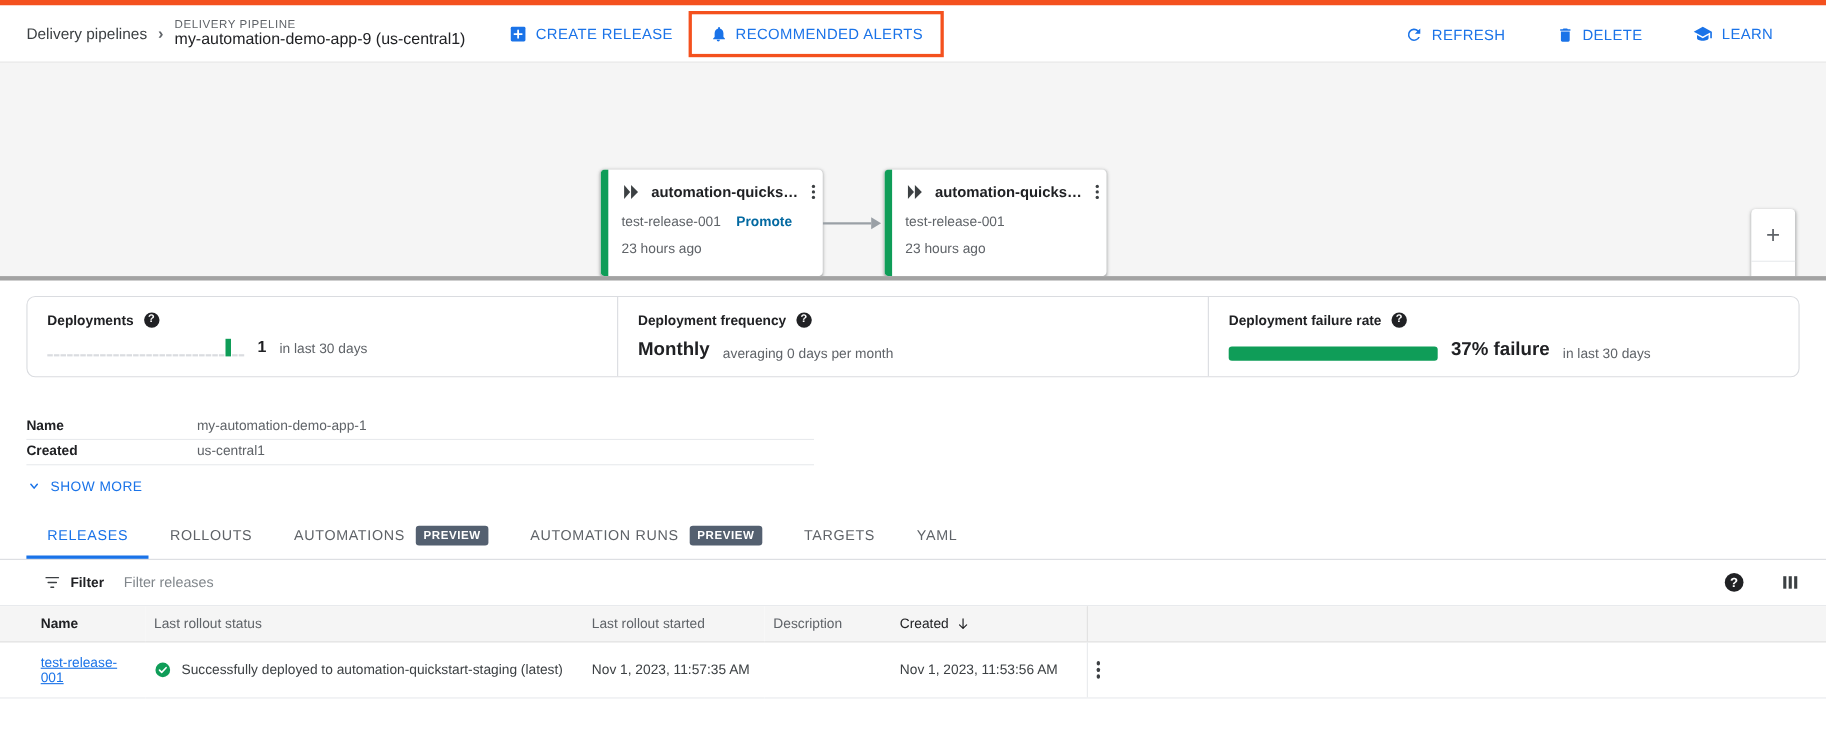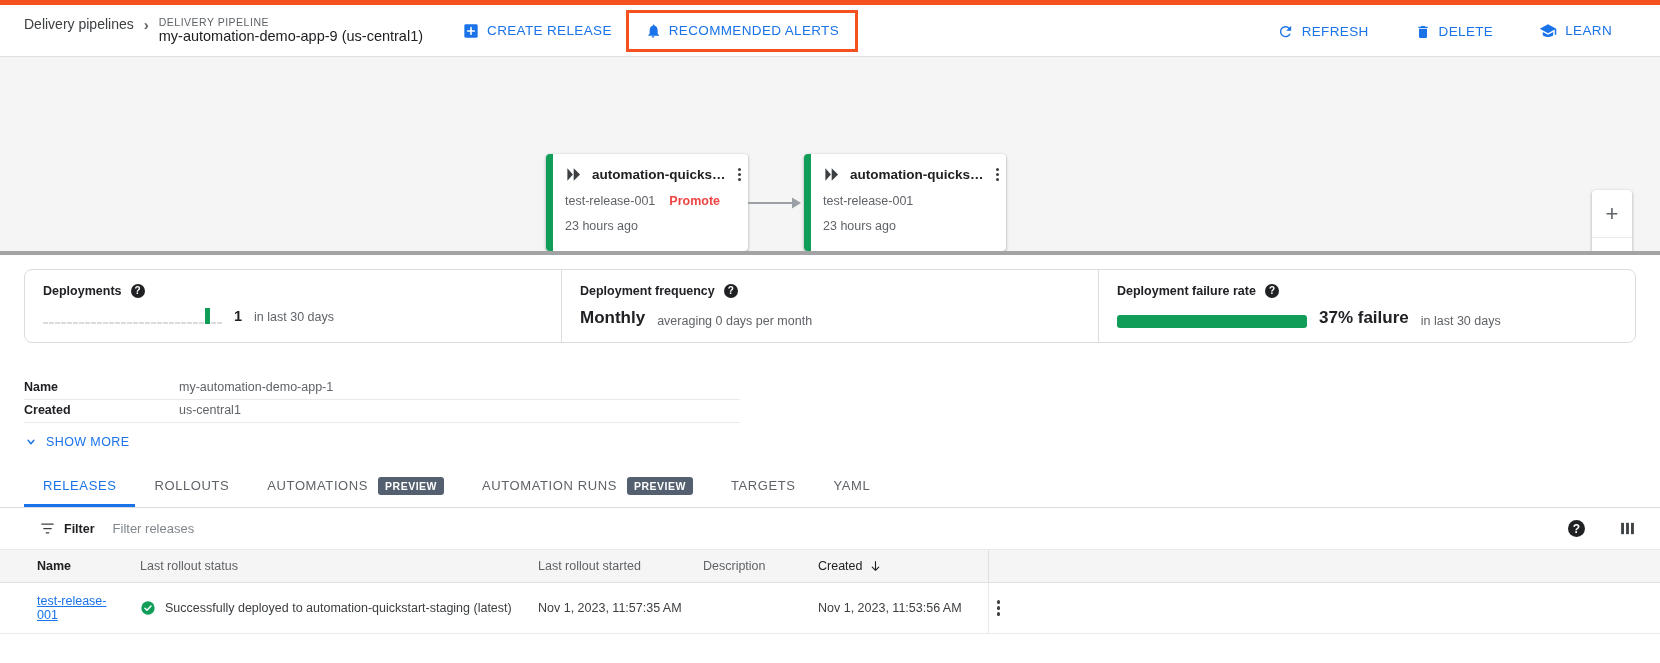--- a/index.html
+++ b/index.html
@@ -21,21 +21,21 @@
   .header {
     height: 52px;
     display: flex;
     align-items: center;
     padding: 0 16px 0 24px;
     background: #fff;
     border-bottom: 1px solid #e0e0e0;
     position: relative;
   }
   .breadcrumb {
-    display: flex; 
+    display: flex; align-items: center;
     gap: 10px;
     flex: 0 0 auto;
   }
   .crumb-link {
     font-size: 14px; color: #3c4043;
     cursor: pointer;
   }
   .crumb-sep {
     font-size: 15px; color: #5f6368; font-weight: 600;
   }
@@ -114,21 +114,21 @@
     display: flex; flex-direction: column; gap: 2px;
     cursor: pointer; padding: 2px 4px;
   }
   .kebab i { width: 3px; height: 3px; border-radius: 50%; background: #3c4043; display: block; }
   .stage-row2 {
     display: flex; align-items: center; gap: 14px;
     margin-top: 11px;
   }
   .stage-release { font-size: 12.5px; color: #5f6368; }
   .stage-promote {
-    font-size: 12.5px; font-weight: 700; color: #ef4444; cursor: pointer;
+    font-size: 12.5px; font-weight: 700; color: #0369a1; cursor: pointer;
   }
   .stage-time { font-size: 12.5px; color: #5f6368; margin-top: 11px; }
 
   .connector {
     width: 56px; height: 97px;
     display: flex; align-items: center; justify-content: center;
   }
 
   .zoom-ctrls {
     position: absolute; right: 28px; top: 133px;

